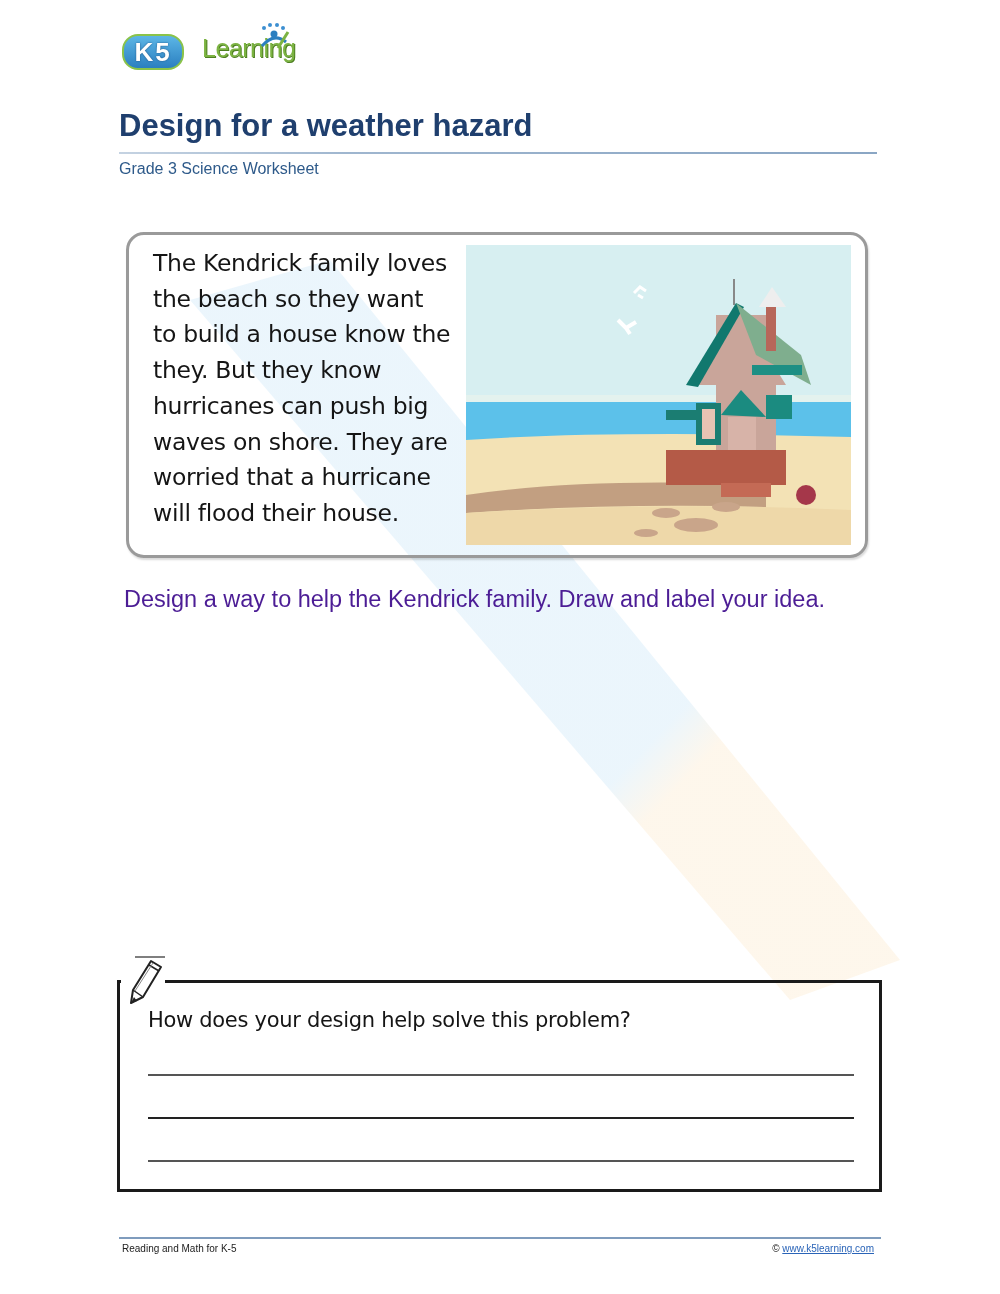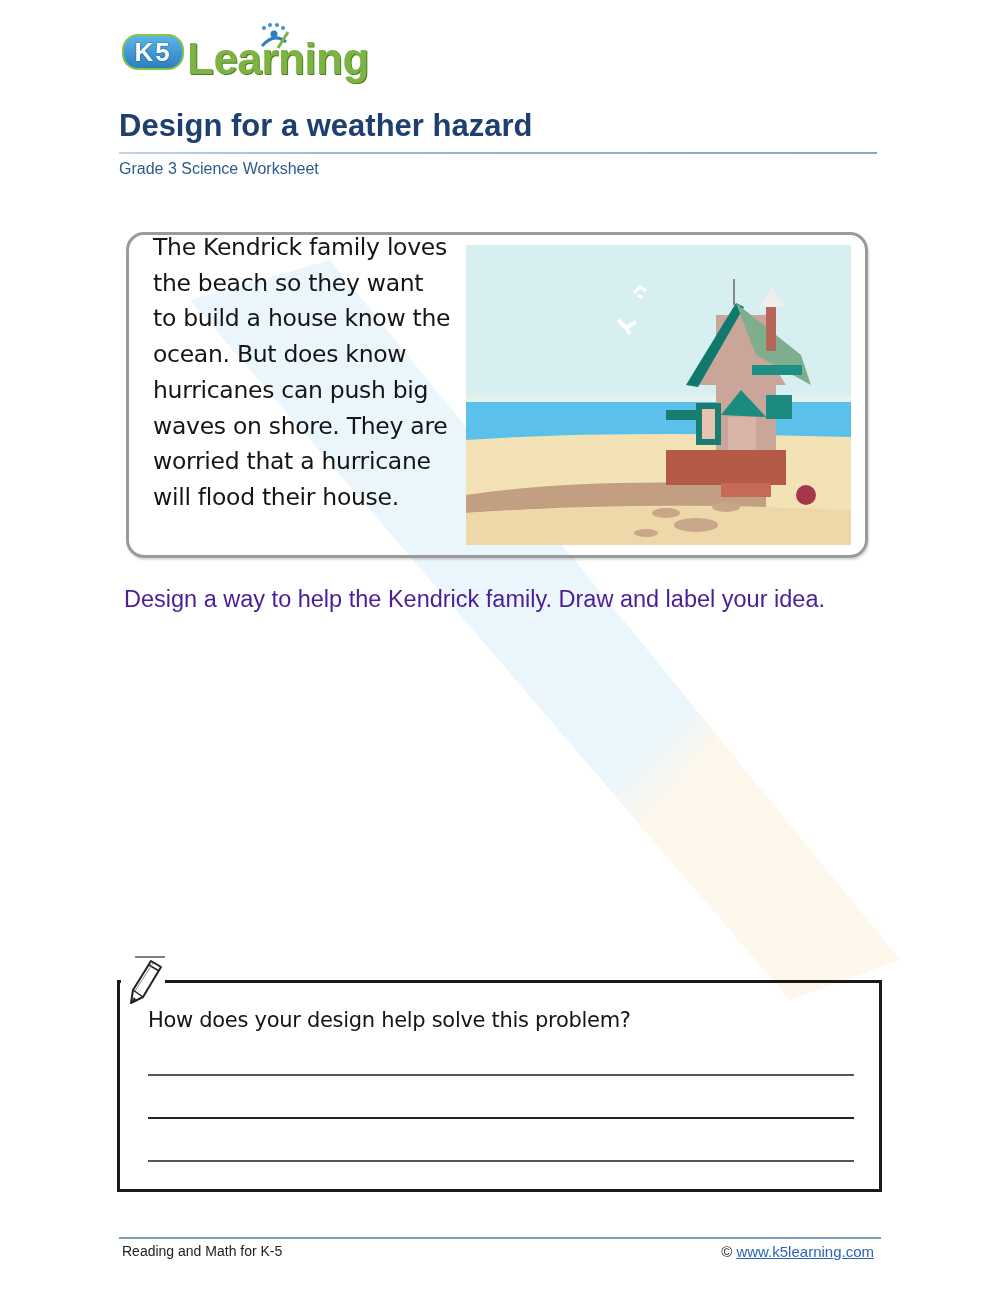--- a/index.html
+++ b/index.html
@@ -7,34 +7,34 @@
            font-family: "Liberation Sans", sans-serif; color: #111; }
 
     .watermark { position: absolute; left: 0; top: 0; width: 1000px; height: 1294px; pointer-events: none; z-index: 0; }
 
     .logo { position: absolute; left: 122px; top: 22px; width: 210px; height: 55px; z-index: 2; }
     .logo .k5 { position: absolute; left: 0; top: 12px; width: 62px; height: 36px; border-radius: 16px;
                 background: linear-gradient(#5cb6e6, #2b7fc0); border: 2px solid #8ac34a;
                 box-sizing: border-box; color: #fff; font-weight: bold; font-size: 26px;
                 line-height: 32px; text-align: center; letter-spacing: 2px;
                 text-shadow: 0 0 2px #1b4f80; }
-    .logo .word { position: absolute; left: 65px; top: 12px; font-size: 44px; font-weight: bold;
+    .logo .word { position: absolute; left: 80px; top: 12px; font-size: 25px; font-weight: normal;
                   color: #7cb342; letter-spacing: -0.5px; text-shadow: 1px 1px 0 #4e7f22; }
     .logo .figure { position: absolute; left: 132px; top: 0; width: 40px; height: 30px; }
 
     .title { position: absolute; left: 119px; top: 108px; font-size: 31px; font-weight: bold;
              color: #1f3f6e; z-index: 2; }
     .title-rule { position: absolute; left: 119px; top: 152px; width: 758px; height: 2px;
                   background: linear-gradient(90deg, #c5d3e2, #9fb6cf 30%, #8aa6c4); z-index: 2; }
     .subtitle { position: absolute; left: 119px; top: 160px; font-size: 16px; color: #2e5a8a; z-index: 2; }
 
     .story-box { position: absolute; left: 126px; top: 232px; width: 742px; height: 326px;
                  border: 3px solid #9a9a9a; border-radius: 18px; box-sizing: border-box;
                  box-shadow: 1px 2px 2px rgba(0,0,0,0.15); z-index: 2; }
-    .story-text { position: absolute; left: 153px; top: 230px; width: 310px; font-size: 23.5px;
+    .story-text { position: absolute; left: 153px; top: 246px; width: 310px; font-size: 23.5px;
                   line-height: 35.7px; font-family: "DejaVu Sans", sans-serif; color: #151515; z-index: 3;
                   letter-spacing: -0.3px; }
     .story-image { position: absolute; left: 466px; top: 245px; width: 385px; height: 300px; z-index: 3; }
 
     .prompt { position: absolute; left: 124px; top: 582px; width: 740px; font-size: 23.5px; line-height: 35px;
               color: #4c1d95; z-index: 2; }
 
     .draw-area { position: absolute; left: 118px; top: 660px; width: 760px; height: 290px; z-index: 1; }
 
     .answer-box { position: absolute; left: 117px; top: 980px; width: 765px; height: 212px;
@@ -43,22 +43,22 @@
     .pencil-gap { position: absolute; left: 121px; top: 974px; width: 44px; height: 12px; background: #fff; z-index: 3; }
     .question { position: absolute; left: 148px; top: 1008px; font-size: 21px; font-family: "DejaVu Sans", sans-serif;
                 color: #151515; z-index: 3; letter-spacing: -0.3px; text-align: center; }
     .answer-line { position: absolute; left: 148px; width: 706px; height: 2px; background: #3a3a3a; z-index: 3;
                    border: none; padding: 0; margin: 0; }
     .answer-line.l1 { top: 1074px; background: #555; }
     .answer-line.l2 { top: 1117px; background: #222; }
     .answer-line.l3 { top: 1160px; background: #555; }
 
     .footer-rule { position: absolute; left: 119px; top: 1237px; width: 762px; height: 2px; background: #7f9cbd; z-index: 2; }
-    .footer-left { position: absolute; left: 122px; top: 1243px; font-size: 14px; color: #222; z-index: 2; }
-    .footer-right { position: absolute; right: 126px; top: 1243px; font-size: 15px; color: #222; z-index: 2; }
+    .footer-left { position: absolute; left: 122px; top: 1243px; font-size: 10px; color: #222; z-index: 2; }
+    .footer-right { position: absolute; right: 126px; top: 1243px; font-size: 10px; color: #222; z-index: 2; }
     .footer-right a { color: #2a64b8; text-decoration: underline; }
   </style>
 </head>
 <body>
 
 <svg class="watermark" viewBox="0 0 1000 1294">
   <defs>
     <linearGradient id="wm" x1="0" y1="0" x2="1" y2="1">
       <stop offset="0" stop-color="#dbeefa"></stop>
       <stop offset="0.65" stop-color="#dbeefa"></stop>
@@ -85,21 +85,21 @@
 
 <div class="title">Design for a weather hazard</div>
 <div class="title-rule"></div>
 <div class="subtitle">Grade 3 Science Worksheet</div>
 
 <div class="story-box"></div>
 <div class="story-text">
   <div>The Kendrick family loves</div>
   <div>the beach so they want</div>
   <div>to build a house know the</div>
-  <div>ocean. But does know</div>
+  <div>they. But they know</div>
   <div>hurricanes can push big</div>
   <div>waves on shore. They are</div>
   <div>worried that a hurricane</div>
   <div>will flood their house.</div>
 </div>
 
 <svg class="story-image" viewBox="0 0 385 300" preserveAspectRatio="none">
   <rect x="0" y="0" width="385" height="300" fill="#d7eff1"></rect>
   <rect x="0" y="150" width="385" height="8" fill="#e4f2ee"></rect>
   <rect x="0" y="157" width="385" height="40" fill="#5cc1ea"></rect>

